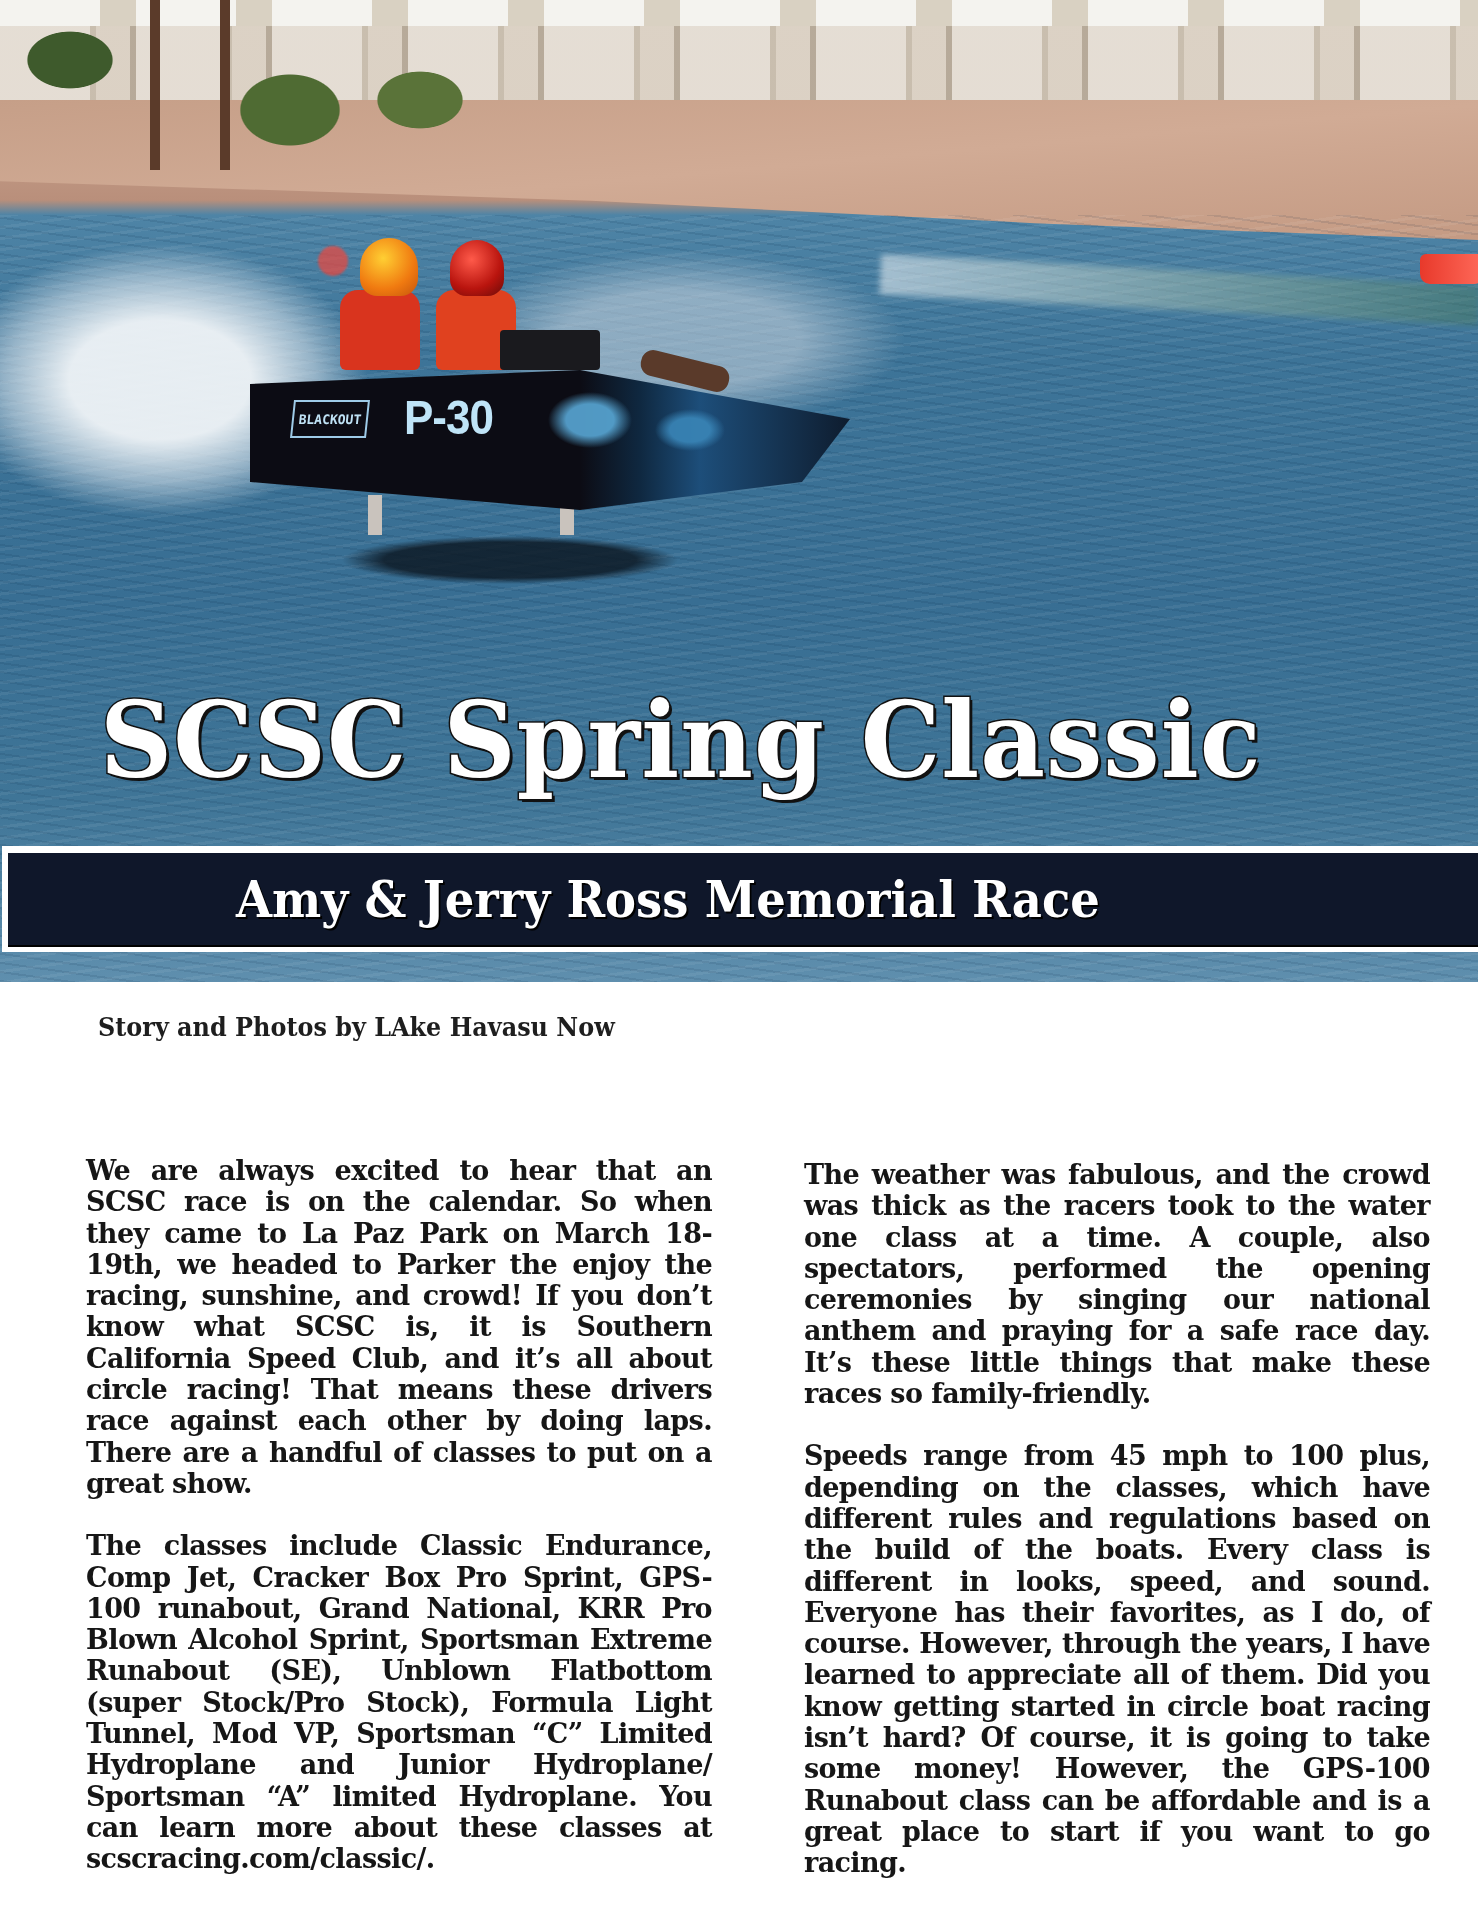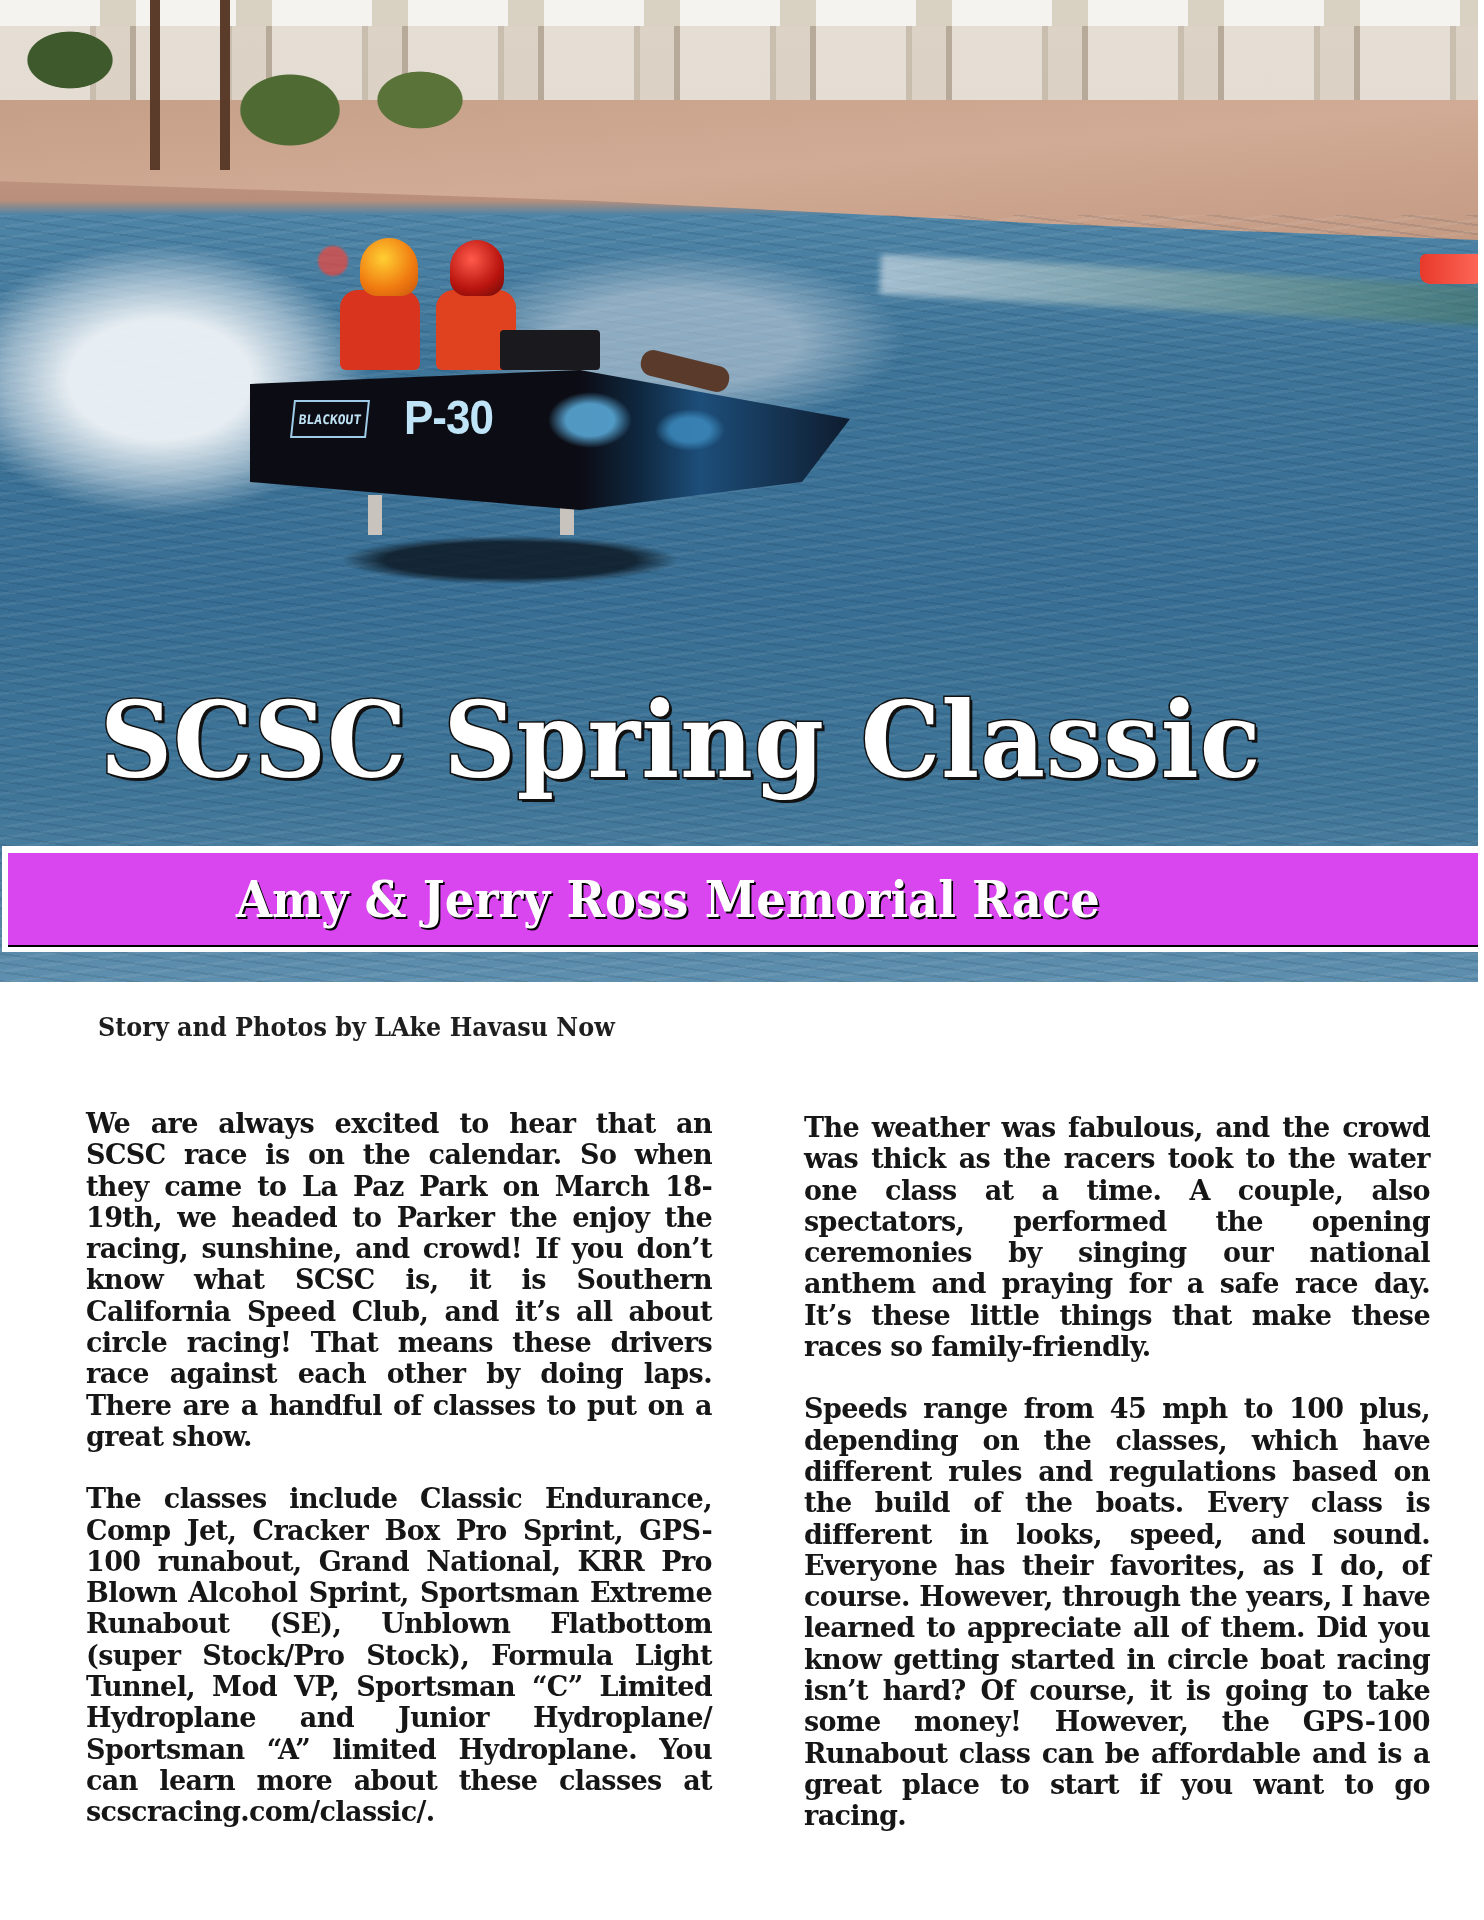--- a/index.html
+++ b/index.html
@@ -54,32 +54,32 @@
   .boat2 { position: absolute; left: 1420px; top: 254px; width: 64px; height: 30px; background: linear-gradient(90deg, #e8392b, #ff6a5a); border-radius: 6px 2px 10px 10px; }
 
   
   .title { position: absolute; left: 100px; top: 688px; margin: 0; font-family: "DejaVu Serif", serif; font-weight: bold;
            font-size: 100px; line-height: 1; color: #ffffff; letter-spacing: 1px;
            -webkit-text-stroke: 3px #111; paint-order: stroke fill;
            text-shadow: 3px 3px 0 #111; transform: scaleY(1.05); transform-origin: left top; }
 
   
   .banner-frame { position: absolute; left: 2px; top: 846px; width: 1476px; height: 106px; background: #ffffff; }
-  .banner { position: absolute; left: 8px; top: 853px; width: 1470px; height: 92px; background: #d946ef;
+  .banner { position: absolute; left: 8px; top: 853px; width: 1470px; height: 92px; background: #0f172a;
             border-bottom: 2px solid #000; display: flex; align-items: center; }
   .banner-text { margin-left: 228px; color: #ffffff; font-family: "DejaVu Serif", serif; font-weight: bold; font-size: 50px;
                  letter-spacing: 0px; transform: scaleX(0.93); transform-origin: left center; text-shadow: 2px 2px 0 #000; }
 
   
   .byline { position: absolute; left: 98px; top: 1012px; font-family: "DejaVu Serif", serif; font-weight: bold; font-size: 26px;
             color: #1e1e1e; transform: scaleX(0.92); transform-origin: left center; }
 
   
   .column { position: absolute; width: 626px; font-family: "DejaVu Serif", serif; font-weight: bold; font-size: 27px;
-            line-height: 31.3px; color: #161616; text-align: justify; letter-spacing: -0.6px; }
+            line-height: 31.3px; color: #161616; text-align: justify; letter-spacing: -0.6px; margin-top: 47px; }
   .col-left { left: 86px; top: 1108px; }
   .col-right { left: 804px; top: 1112px; }
   .column p { margin: 0 0 31px 0; hyphens: none; }
 </style>
 </head>
 <body>
 
 <div class="hero">
   <div class="buildings"></div>
   <div class="roofline"></div>

